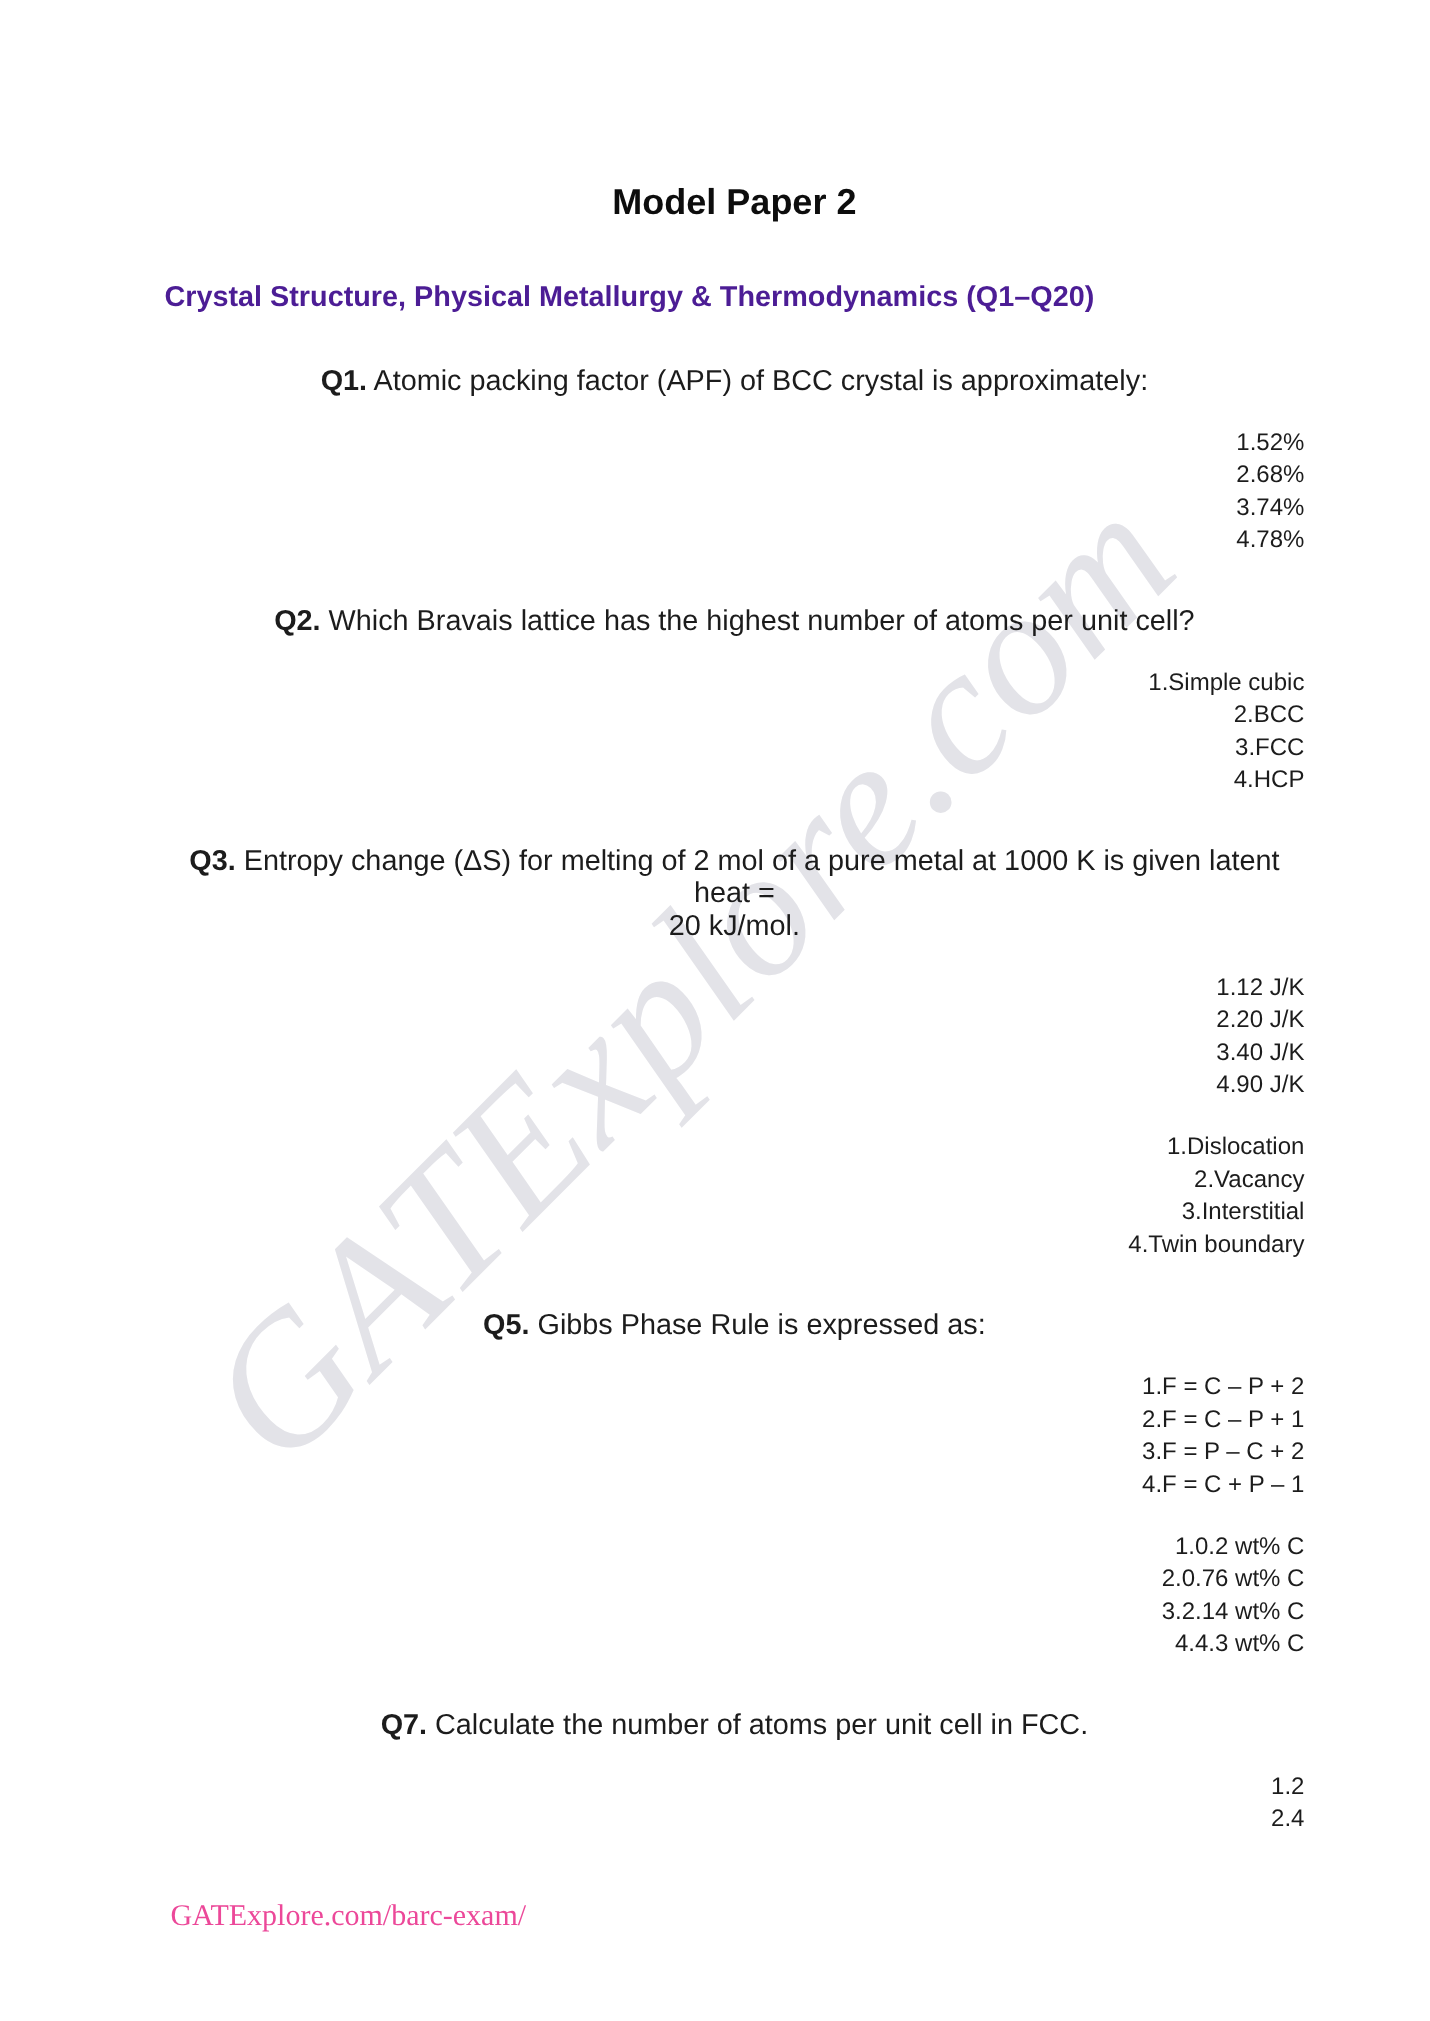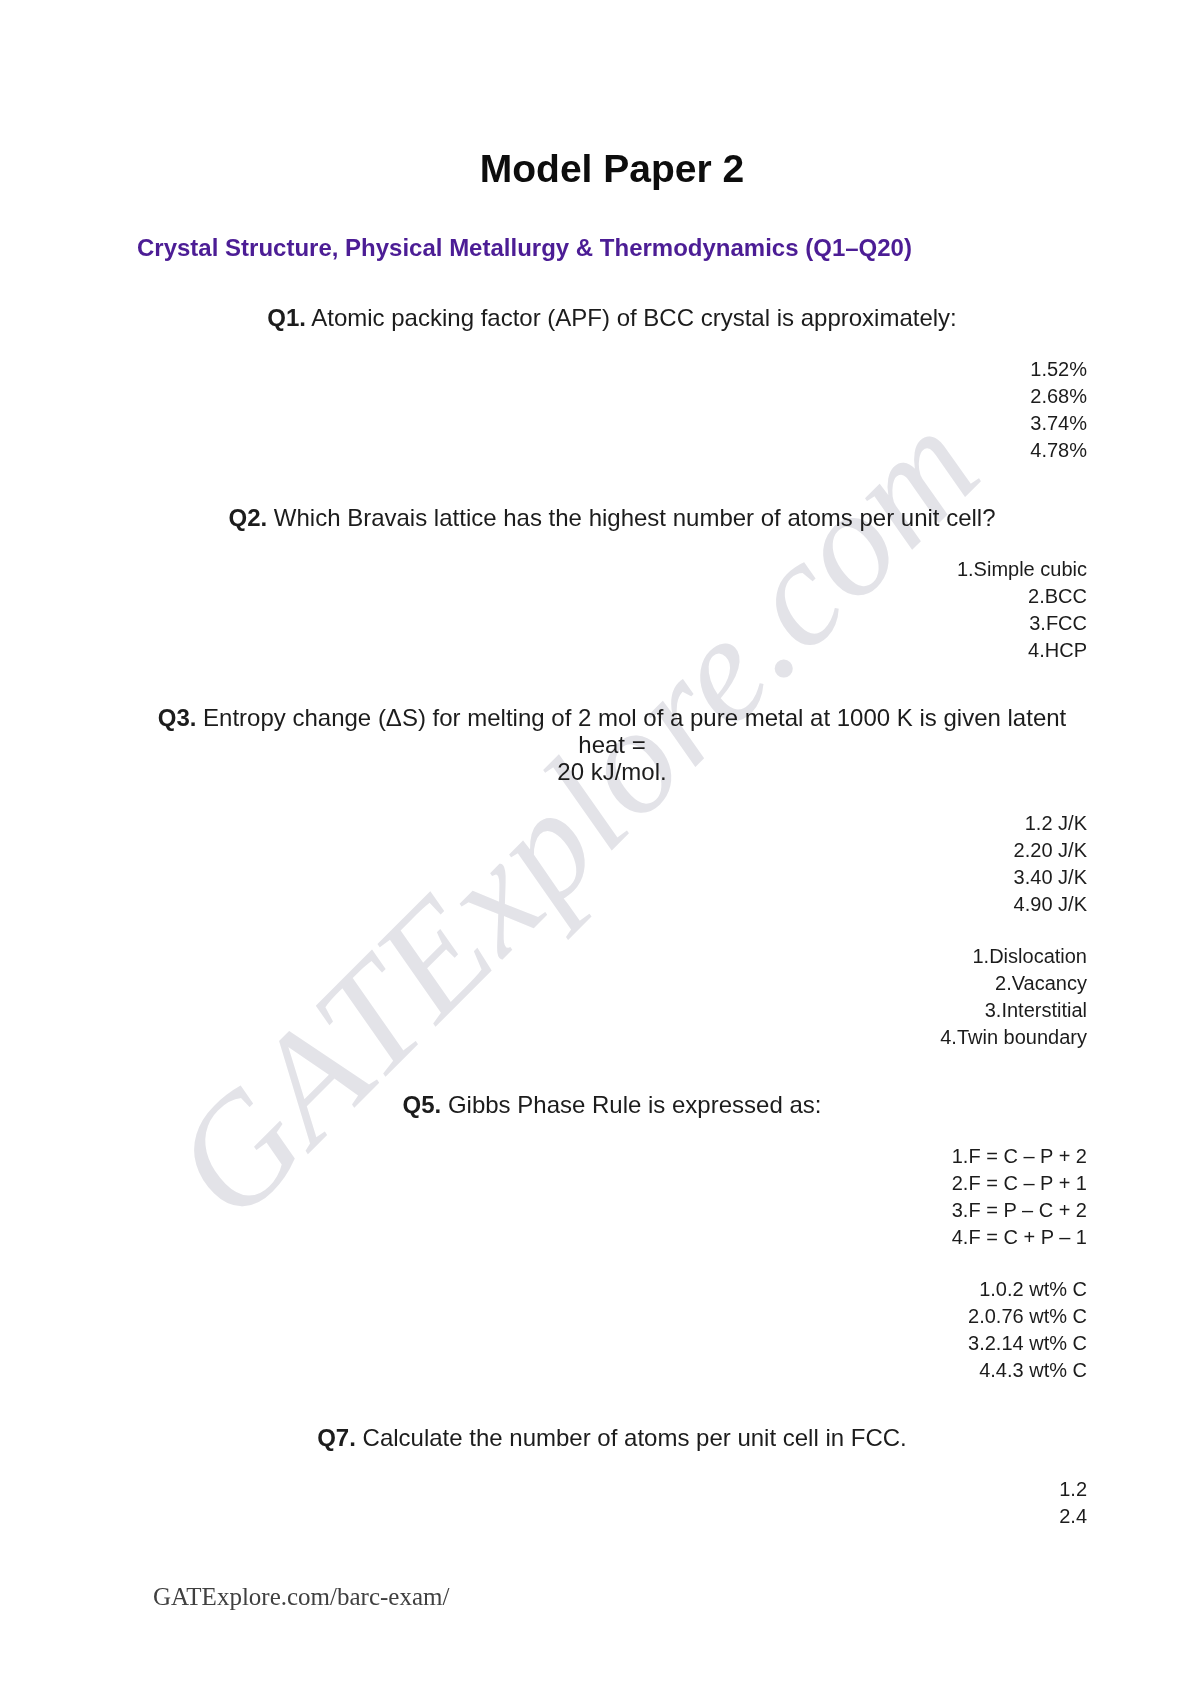--- a/index.html
+++ b/index.html
@@ -27,21 +27,21 @@
     font-size: 152px;
     letter-spacing: 1px;
     color: var(--wm-color, #e3e3e8);
     white-space: nowrap;
     z-index: 0;
     user-select: none;
   }
   .content { position: relative; z-index: 1; }
   h1.doc-title {
     margin: 0;
-    font-size: 39px;
+    font-size: 30px;
     line-height: 54px;
     font-weight: bold;
     text-align: center;
     color: #0d0d0d;
   }
   h2.section-heading {
     margin: 36px 0 0;
     font-size: 24px;
     line-height: 32px;
     font-weight: bold;
@@ -65,25 +65,25 @@
     text-align: right;
   }
   ol.opts li { counter-increment: opt; }
   ol.opts li::before {
     content: counter(opt) ".";
     display: inline-block;
     width: 35px;
   }
   .footer {
     position: absolute;
-    left: 153px; top: 1582px;
+    left: 142px; top: 1582px;
     font-family: "Liberation Serif", serif;
     font-size: 25px;
     line-height: 30px;
-    color: #404040;
+    color: #ec4899;
     z-index: 1;
   }
 </style>
 </head>
 <body>
 
 <div class="watermark">GATExplore.com</div>
 
 <div class="page">
   <div class="content">
@@ -113,21 +113,21 @@
       <li>FCC</li>
       <li>HCP</li>
     </ol>
 
     <p class="question">
       <span class="q-label">Q3.</span>
       <span class="q-text">Entropy change (ΔS) for melting of 2 mol of a pure metal at 1000 K is given latent heat =
 20 kJ/mol.</span>
     </p>
     <ol class="opts">
-      <li>2 J/K</li>
+      <li>12 J/K</li>
       <li>20 J/K</li>
       <li>40 J/K</li>
       <li>90 J/K</li>
     </ol>
 
     <ol class="opts">
       <li>Dislocation</li>
       <li>Vacancy</li>
       <li>Interstitial</li>
       <li>Twin boundary</li>

